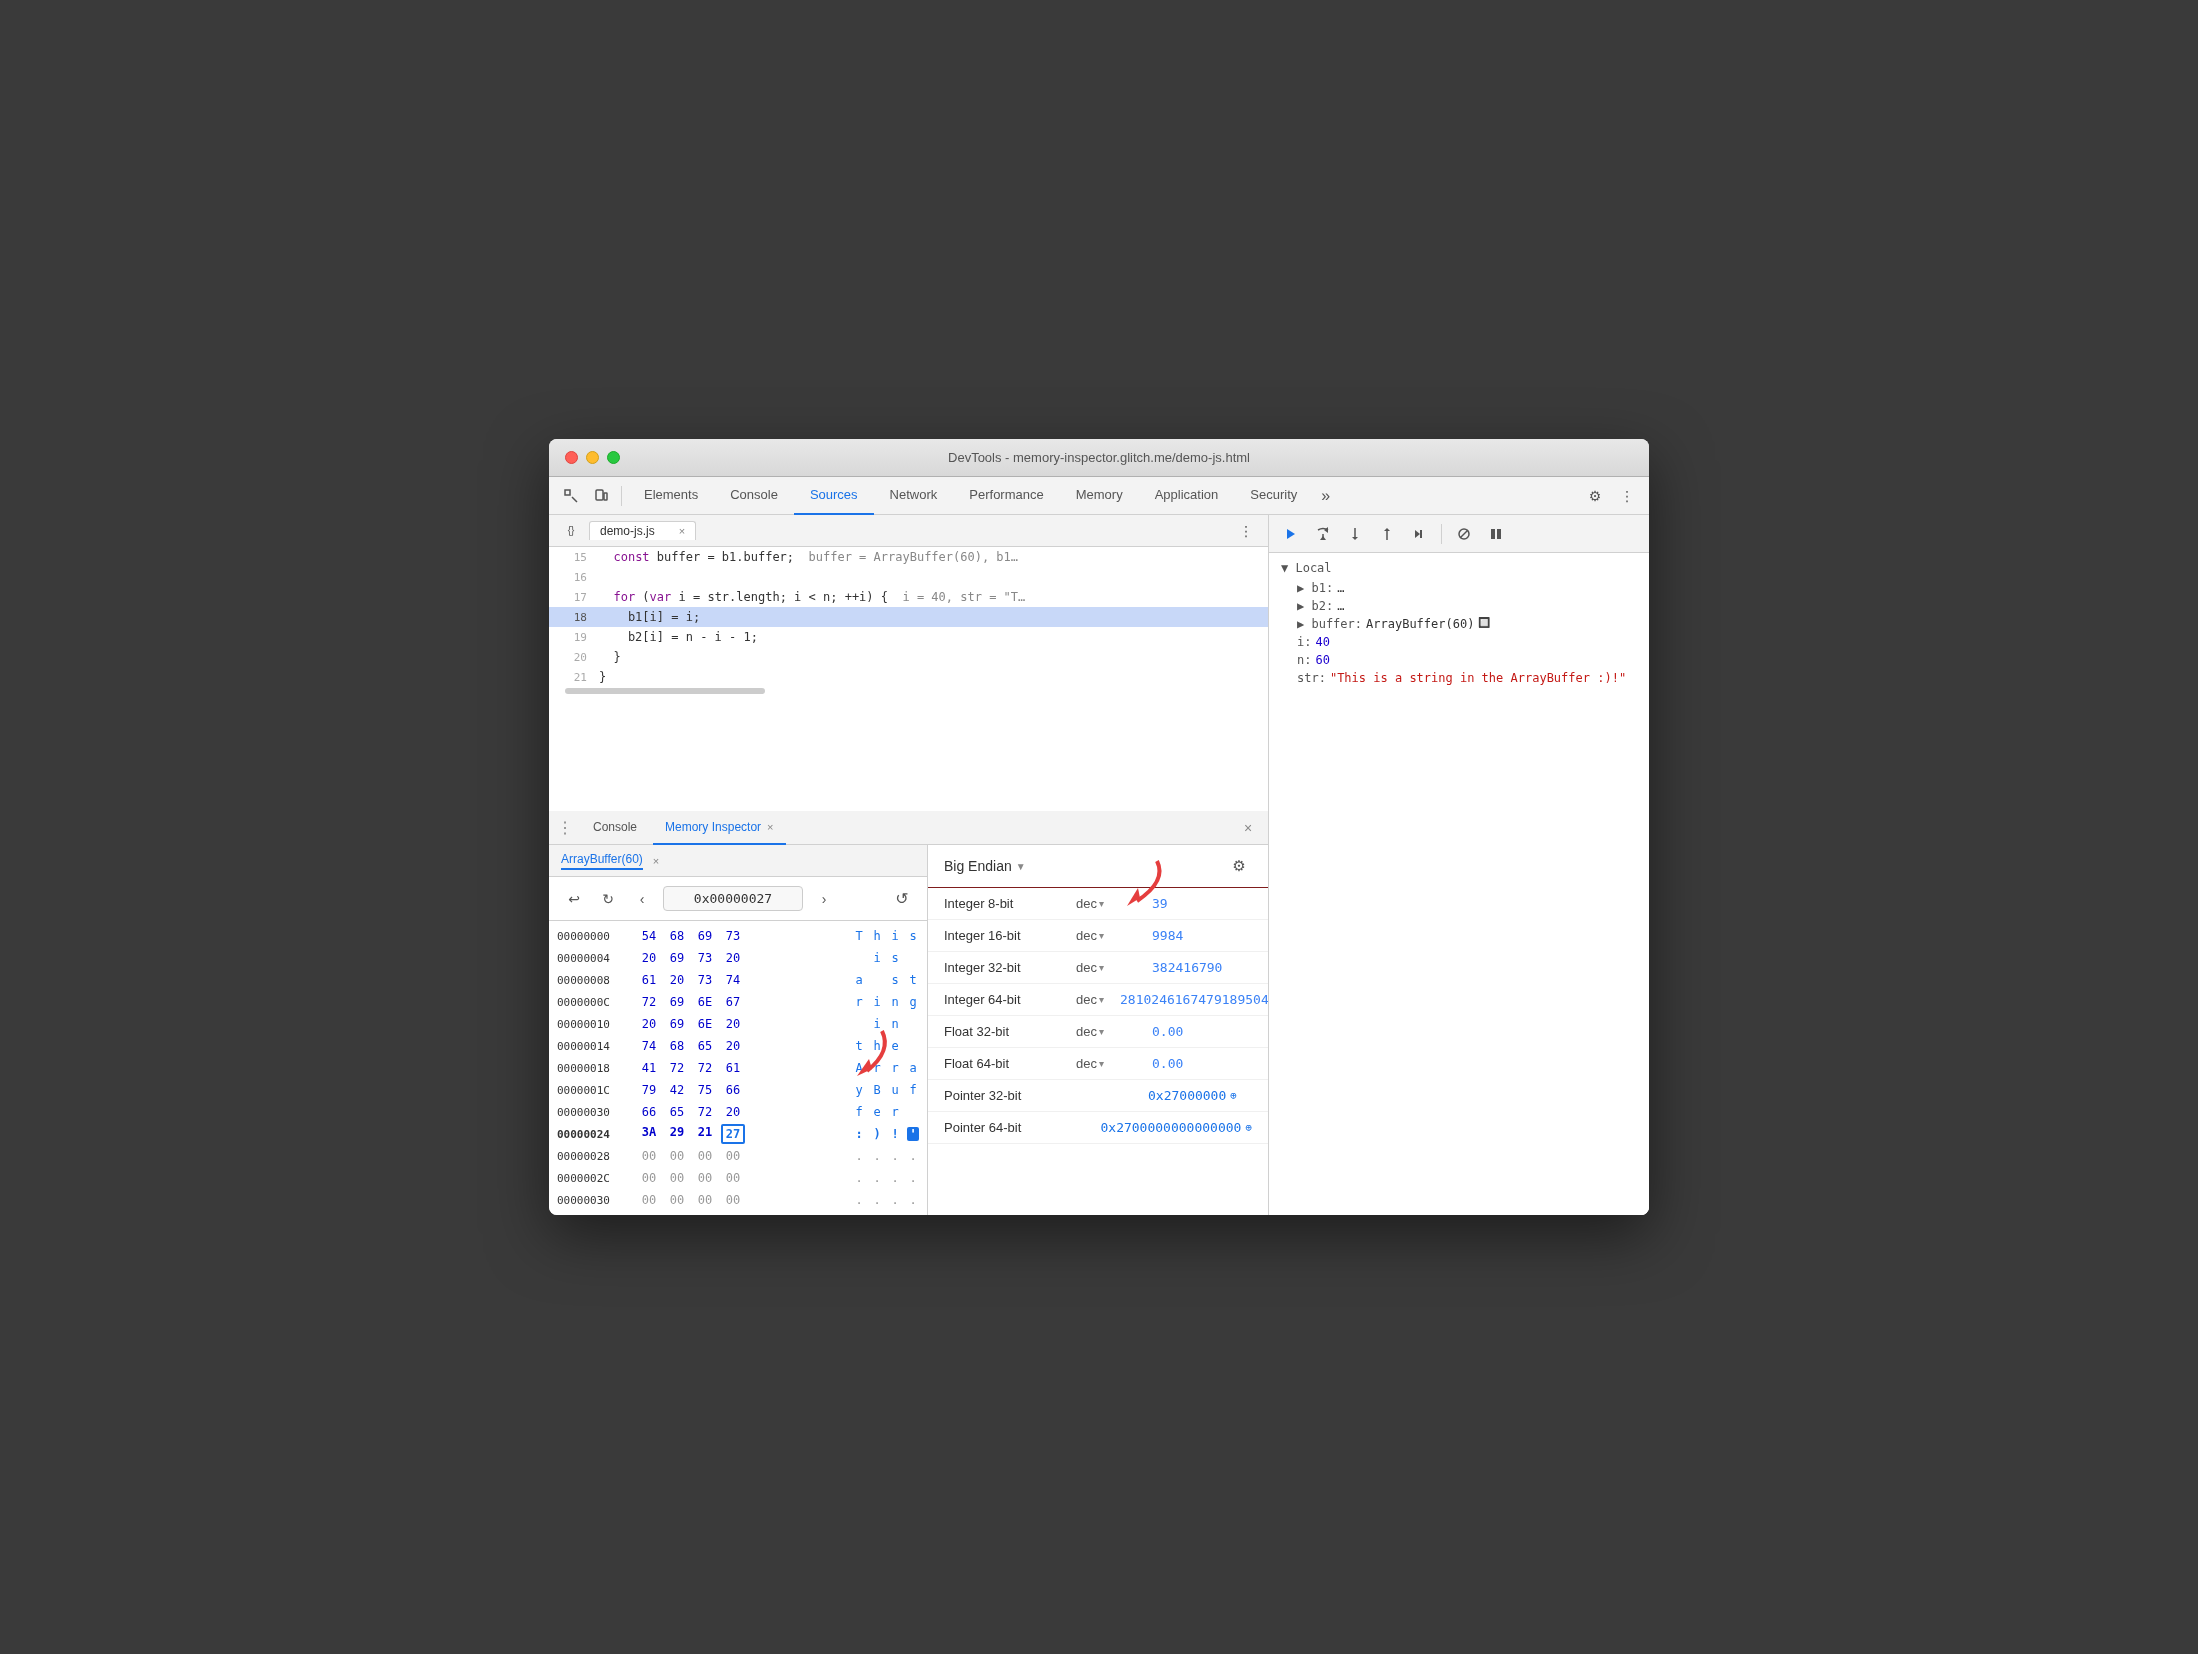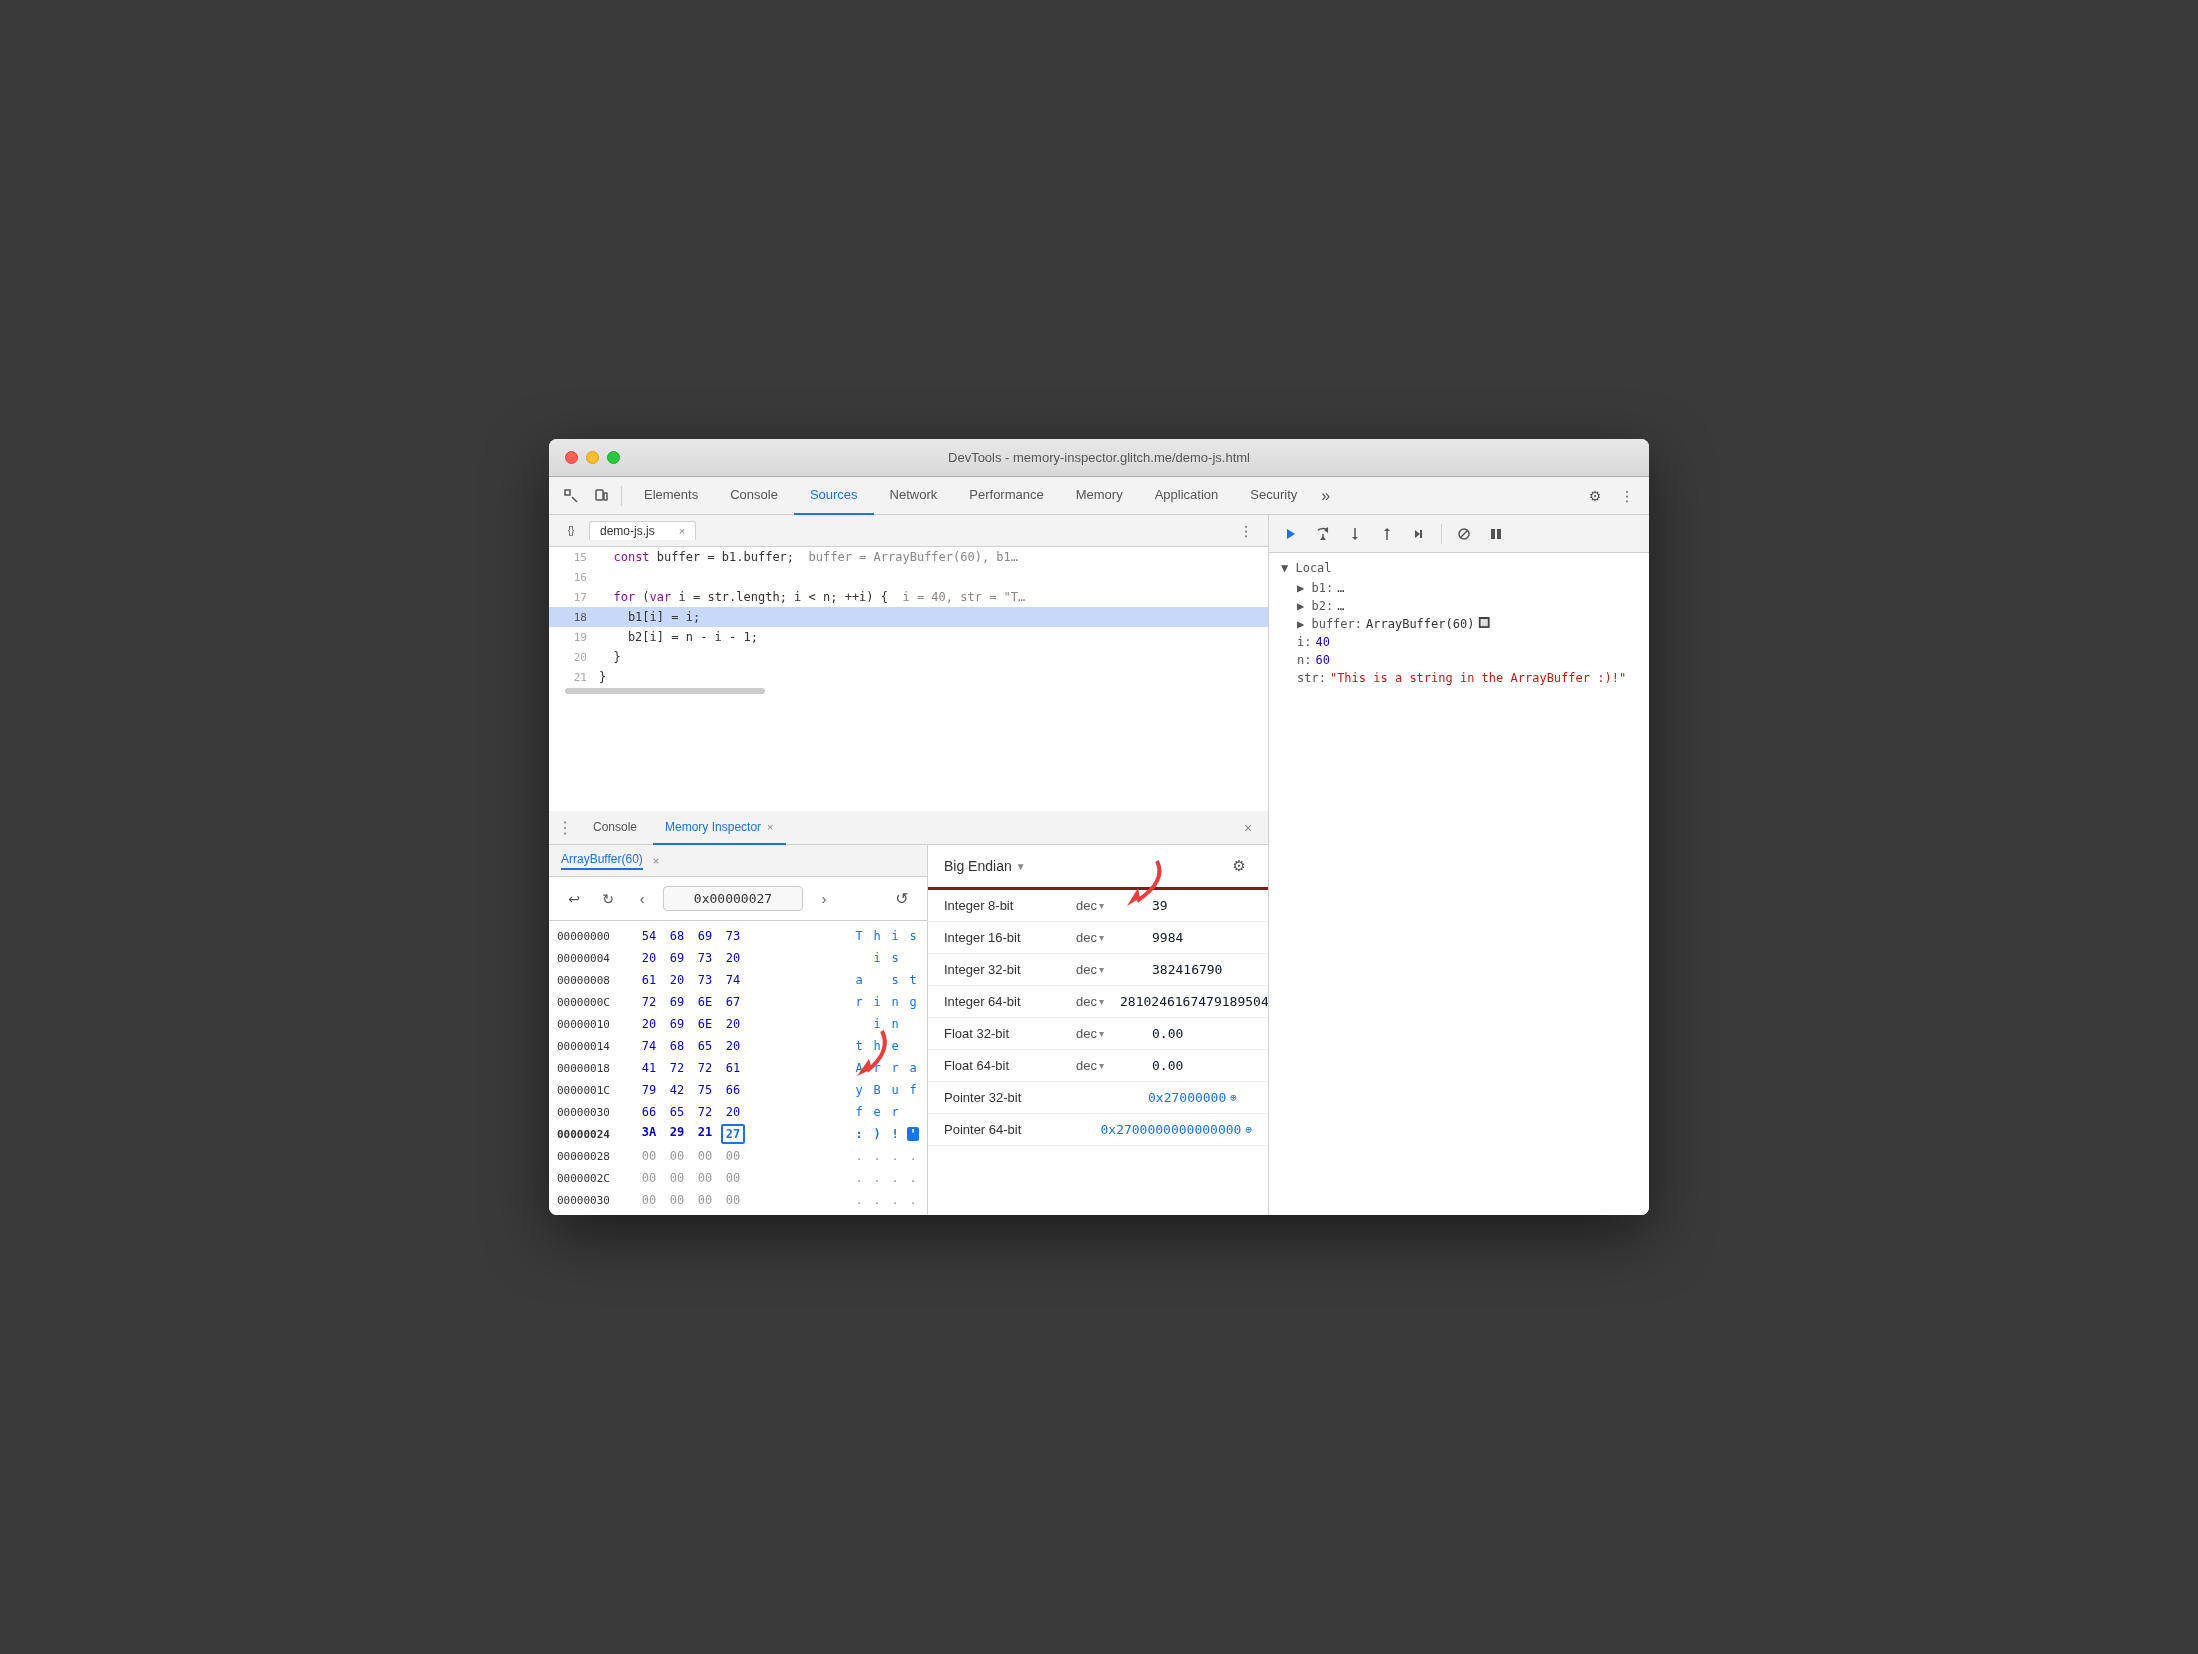--- a/index.html
+++ b/index.html
@@ -389,21 +389,21 @@
     .ascii-char.selected {
       background: #1a73e8;
       color: #fff;
       border-radius: 2px;
     }
     
     .inspector-header {
       display: flex;
       align-items: center;
       padding: 8px 16px;
-      border-bottom: 3px solid #7f1d1d;
+      border-bottom: 1px solid #7f1d1d;
       gap: 16px;
     }
     .endian-select {
       background: none;
       border: none;
       font-size: 14px;
       font-weight: 500;
       color: #333;
       cursor: pointer;
       display: flex;
@@ -445,21 +445,21 @@
       align-items: center;
       gap: 2px;
       cursor: pointer;
     }
     .insp-dropdown {
       font-size: 10px;
       color: #888;
     }
     .insp-value {
       font-size: 13px;
-      color: #0f172a;
+      color: #3b82f6;
       margin-left: 4px;
       font-family: monospace;
     }
     .insp-link {
       color: #1a73e8;
       text-decoration: none;
       font-family: monospace;
       font-size: 13px;
       display: flex;
       align-items: center;

